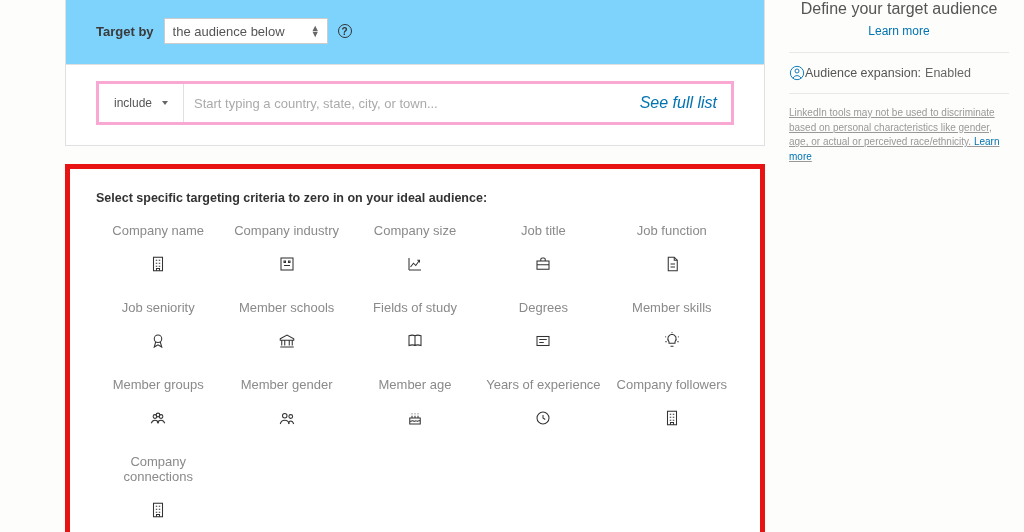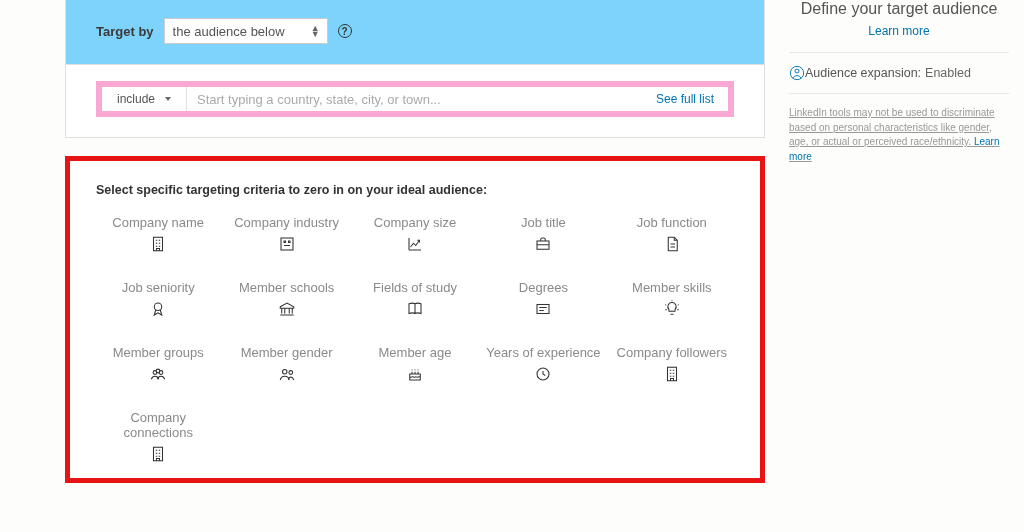--- a/index.html
+++ b/index.html
@@ -81,22 +81,22 @@
     display: flex;
     align-items: center;
     gap: 8px;
     margin-bottom: 10px;
     color: #555;
   }
   .globe-icon { display:inline-flex; }
   .loc-heading b { font-weight: 600; color: #333; }
   .loc-row {
     display: flex;
-    border: 6px solid #f9a8d4;
-    height: 36px;
+    border: 3px solid #f9a8d4;
+    height: 44px;
   }
   .include-dd {
     width: 85px;
     border-right: 1px solid #e0e0e0;
     display: flex;
     align-items: center;
     justify-content: center;
     gap: 10px;
     font-size: 12px;
     color: #555;
@@ -112,24 +112,25 @@
     flex: 1;
     border: none;
     outline: none;
     padding: 0 10px;
     font-size: 13px;
     color: #333;
   }
   .loc-input::placeholder { color: #aaa; }
   .full-list-link {
     color: #0073b1;
-    font-size: 12px;
+    font-size: 16px;
     align-self: center;
     padding: 0 14px;
     cursor: pointer;
+    font-style: italic;
   }
   .chk-row {
     display: flex;
     gap: 10px;
     margin-top: 16px;
     align-items: flex-start;
   }
   .chk {
     width: 16px;
     height: 16px;
@@ -157,21 +158,21 @@
   .criteria-grid {
     display: grid;
     grid-template-columns: repeat(5, 1fr);
     row-gap: 26px;
     column-gap: 4px;
   }
   .crit {
     display: flex;
     flex-direction: column;
     align-items: center;
-    gap: 4px;
+    gap: 16px;
     cursor: pointer;
   }
   .crit-label {
     font-size: 13px;
     color: #8a8a8a;
     text-align: center;
   }
   .crit-icon {
     width: 20px;
     height: 20px;

